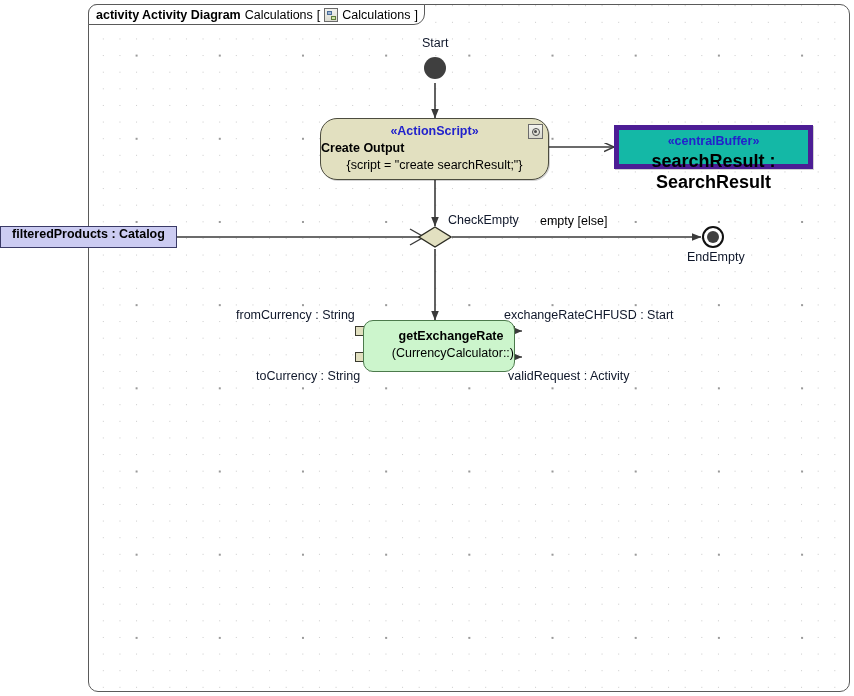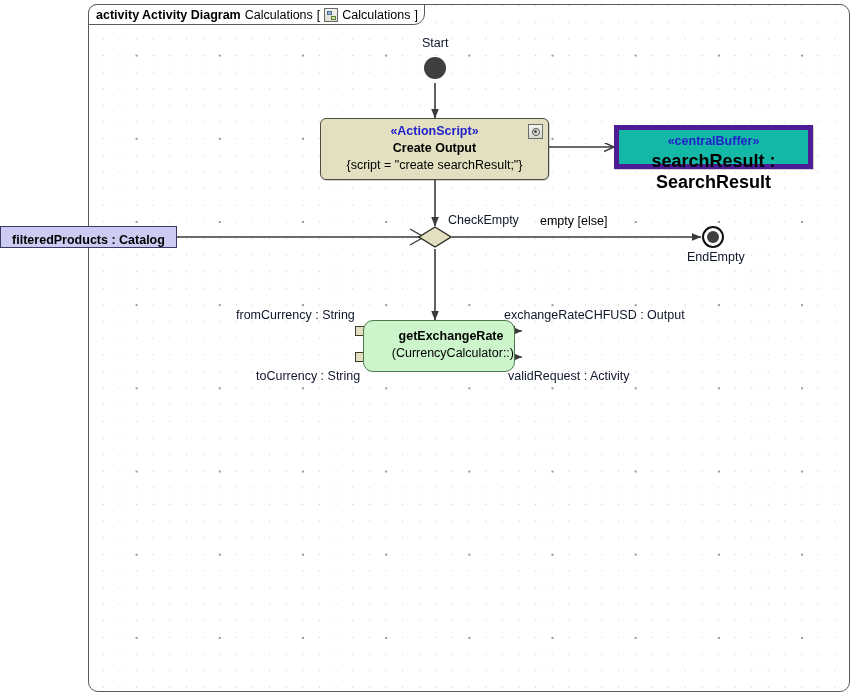--- a/index.html
+++ b/index.html
@@ -128,34 +128,33 @@
     left: 3px; top: 3px;
     width: 12px; height: 12px;
     border-radius: 50%;
     background: #3f3f3f;
   }
 
   .action-box {
     position: absolute;
     background: #e2e0c0;
     border: 1px solid #4c4c3f;
-    border-radius: 6px;
+    border-radius: 17px;
     box-sizing: border-box;
     z-index: 12;
     box-shadow: 1px 1px 0 rgba(0,0,0,0.18);
   }
   .action-box .stereo {
     text-align: center;
     color: #2222cc;
     font-size: 12.5px;
     font-weight: bold;
     margin-top: 5px;
   }
   .action-box .nm {
-    text-align: center;
     color: #000;
     font-size: 12.5px;
     font-weight: bold;
     margin-top: 3px;
   }
   .action-box .spec {
     text-align: center;
     color: #000;
     font-size: 12.5px;
     margin-top: 3px;
@@ -248,21 +247,21 @@
     z-index: 13;
   }
 
   .obj-node {
     position: absolute;
     background: #ccccf2;
     border: 1px solid #3a3a66;
     box-sizing: border-box;
     z-index: 12;
     display: flex;
-    align-items: flex-end;
+    align-items: flex-start;
     justify-content: center;
     font-size: 12.5px;
     font-weight: bold;
     color: #000;
   }
 
   .edge-label {
     position: absolute;
     font-size: 12.5px;
     color: #000;
@@ -356,16 +355,16 @@
   </div>
 
   <div class="pin" style="left:355px; top:326px;"></div>
   <div class="pin" style="left:355px; top:352px;"></div>
 
   <div class="pin" style="left:500px; top:326px;"></div>
   <div class="pin" style="left:500px; top:352px;"></div>
 
   <div class="node-label" style="left:236px; top:308px;">fromCurrency : String</div>
   <div class="node-label" style="left:256px; top:369px;">toCurrency : String</div>
-  <div class="node-label" style="left:504px; top:308px;">exchangeRateCHFUSD : Output</div>
+  <div class="node-label" style="left:504px; top:308px;">exchangeRateCHFUSD : Start</div>
   <div class="node-label" style="left:508px; top:369px;">validRequest : Activity</div>
 
 </div>
 
 </body></html>

